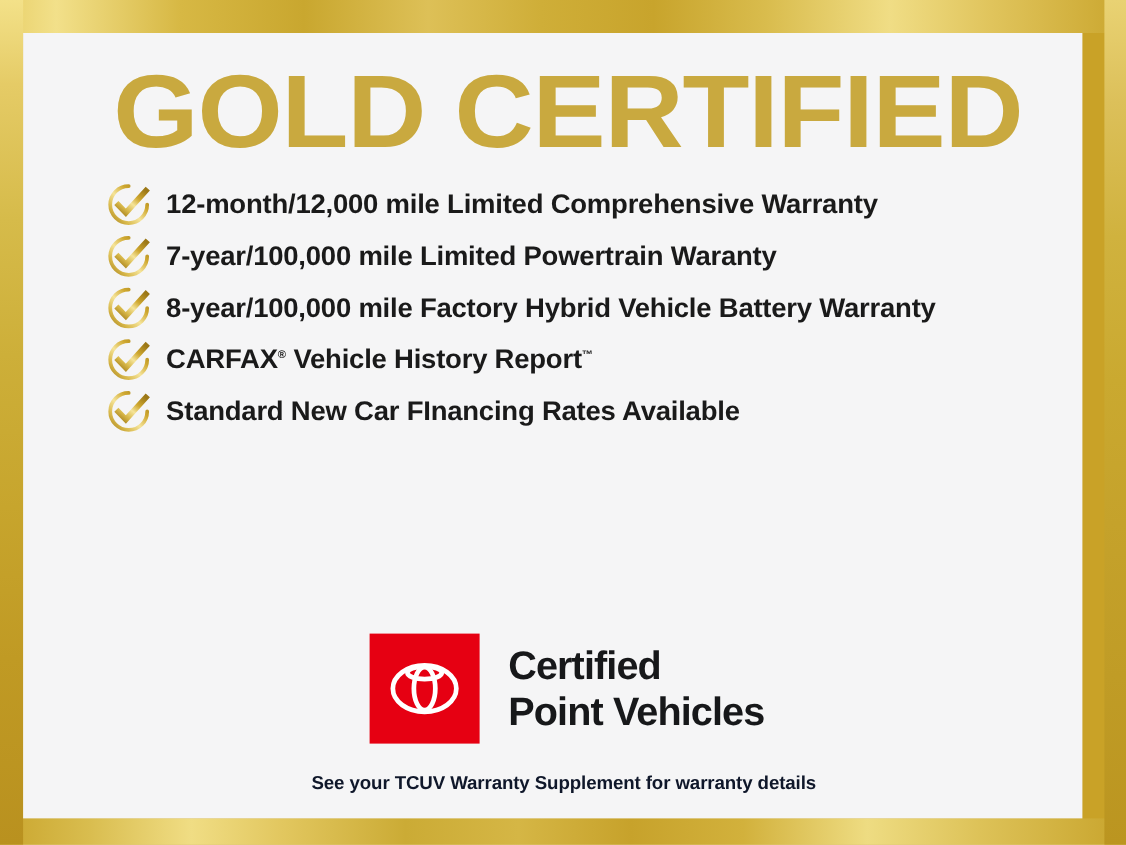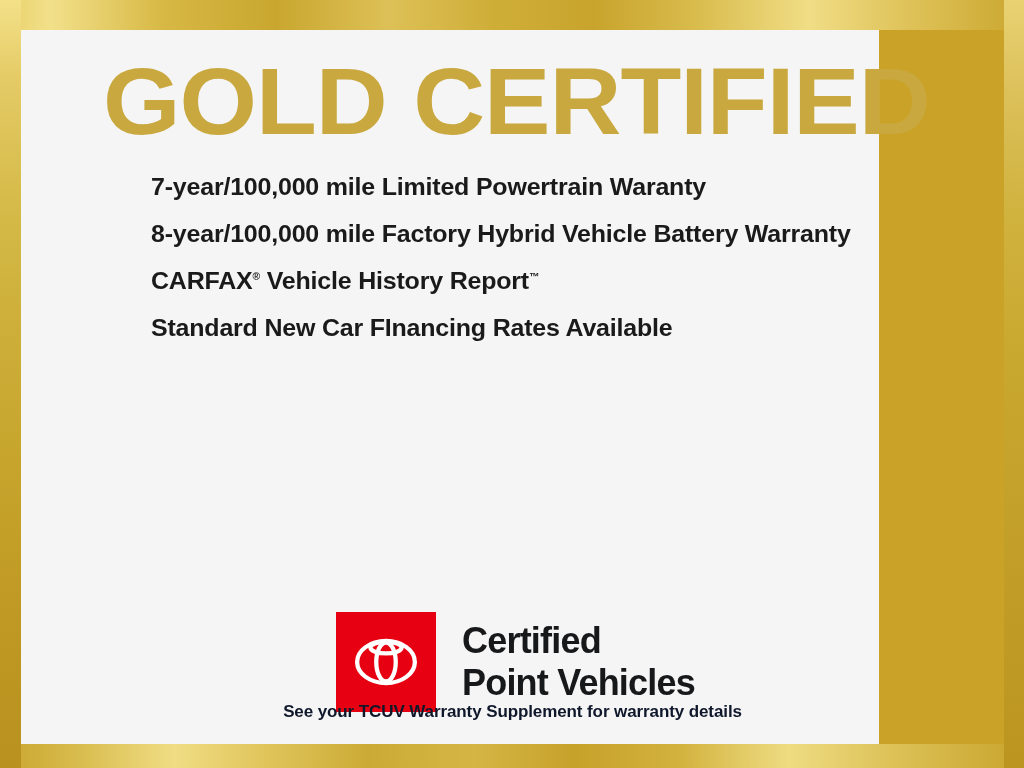--- a/index.html
+++ b/index.html
@@ -47,21 +47,21 @@
     top:0; right:0; width:20px; height:768px;
     background:linear-gradient(180deg,
       #e9d273 0%, #dcc05a 12%, #d0b23e 28%, #caa930 45%,
       #c5a22b 62%, #c09c26 80%, #bb9520 100%);
   }
 
   
   #card {
     position:absolute;
     left:21px; top:30px;
-    width:858px; height:714px;
+    width:963px; height:714px;
     background:#f5f5f6;
   }
 
   
   #title {
     position:absolute;
     left:82px; top:22px;
     width:820px;
     height:100px;
     line-height:100px;
@@ -112,21 +112,20 @@
     font-weight:bold;
     letter-spacing:0;
   }
 
   
   #logo-block {
     position:absolute;
     left:315px; top:546px;
     display:flex;
     align-items:center;
-    margin-top:36px;
   }
   #toyota-mark {
     width:100px; height:100px;
     background:#e60012;
     flex:0 0 auto;
     display:flex;
     align-items:center;
     justify-content:center;
   }
   #toyota-mark svg { display:block; width:78px; height:78px; }
@@ -164,20 +163,38 @@
   <div class="band" id="band-bottom"></div>
   <div class="band" id="band-left"></div>
   <div class="band" id="band-right"></div>
 
   <div id="card">
 
     <div id="title">GOLD CERTIFIED</div>
 
     <div id="features">
 
+      <div class="feature">
+        <span class="check-icon">
+          <svg viewBox="0 0 44 44" xmlns="http://www.w3.org/2000/svg">
+            <defs>
+              <linearGradient id="g1" x1="0" y1="1" x2="1" y2="0">
+                <stop offset="0%" stop-color="#a8821c"></stop>
+                <stop offset="22%" stop-color="#d8b84a"></stop>
+                <stop offset="45%" stop-color="#f5e49a"></stop>
+                <stop offset="68%" stop-color="#cfa830"></stop>
+                <stop offset="100%" stop-color="#9c7817"></stop>
+              </linearGradient>
+            </defs>
+            <path d="M22 5.2 A16.8 16.8 0 1 0 38.8 22" fill="none" stroke="url(#g1)" stroke-width="3.4" stroke-linecap="round"></path>
+            <path d="M12.6 22.4 L19.4 29.4 L37.6 9.4" fill="none" stroke="url(#g1)" stroke-width="5.2" stroke-linecap="square" stroke-linejoin="miter"></path>
+          </svg>
+        </span>
+        <span class="feature-text">12-month/12,000 mile Limited Comprehensive Warranty</span>
+      </div>
 
       <div class="feature">
         <span class="check-icon">
           <svg viewBox="0 0 44 44" xmlns="http://www.w3.org/2000/svg">
             <path d="M22 5.2 A16.8 16.8 0 1 0 38.8 22" fill="none" stroke="url(#g1)" stroke-width="3.4" stroke-linecap="round"></path>
             <path d="M12.6 22.4 L19.4 29.4 L37.6 9.4" fill="none" stroke="url(#g1)" stroke-width="5.2" stroke-linecap="square"></path>
           </svg>
         </span>
         <span class="feature-text">7-year/100,000 mile Limited Powertrain Waranty</span>
       </div>

